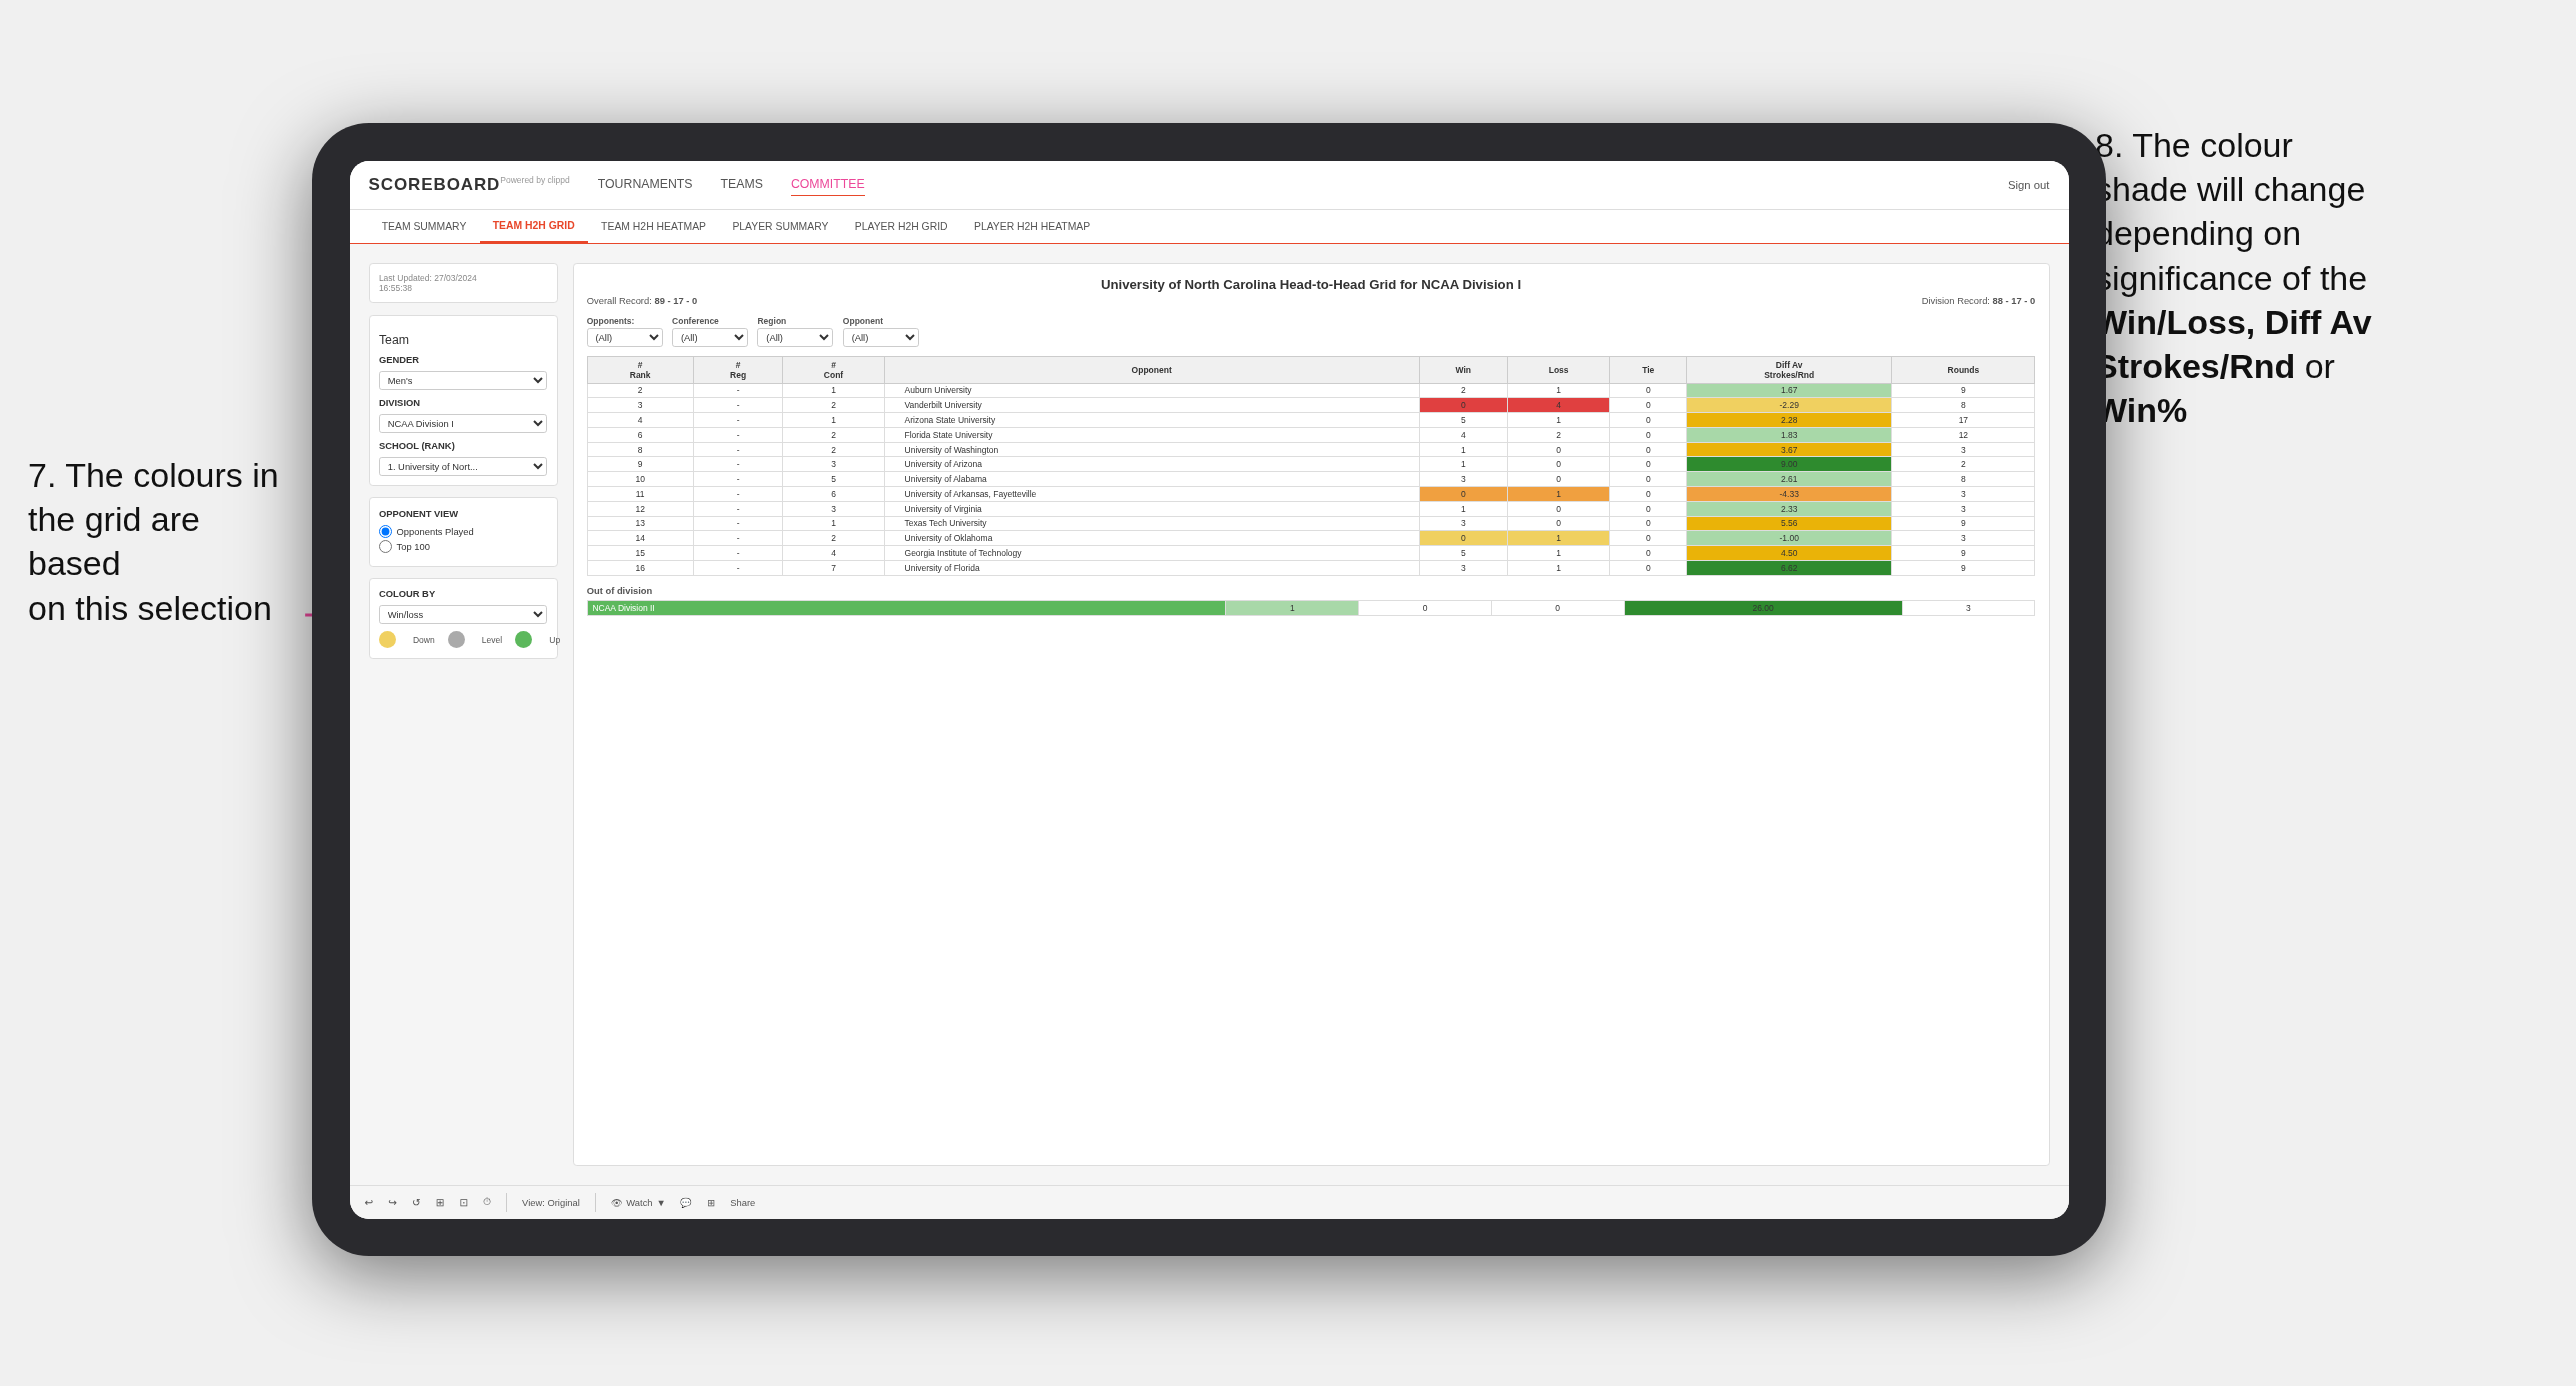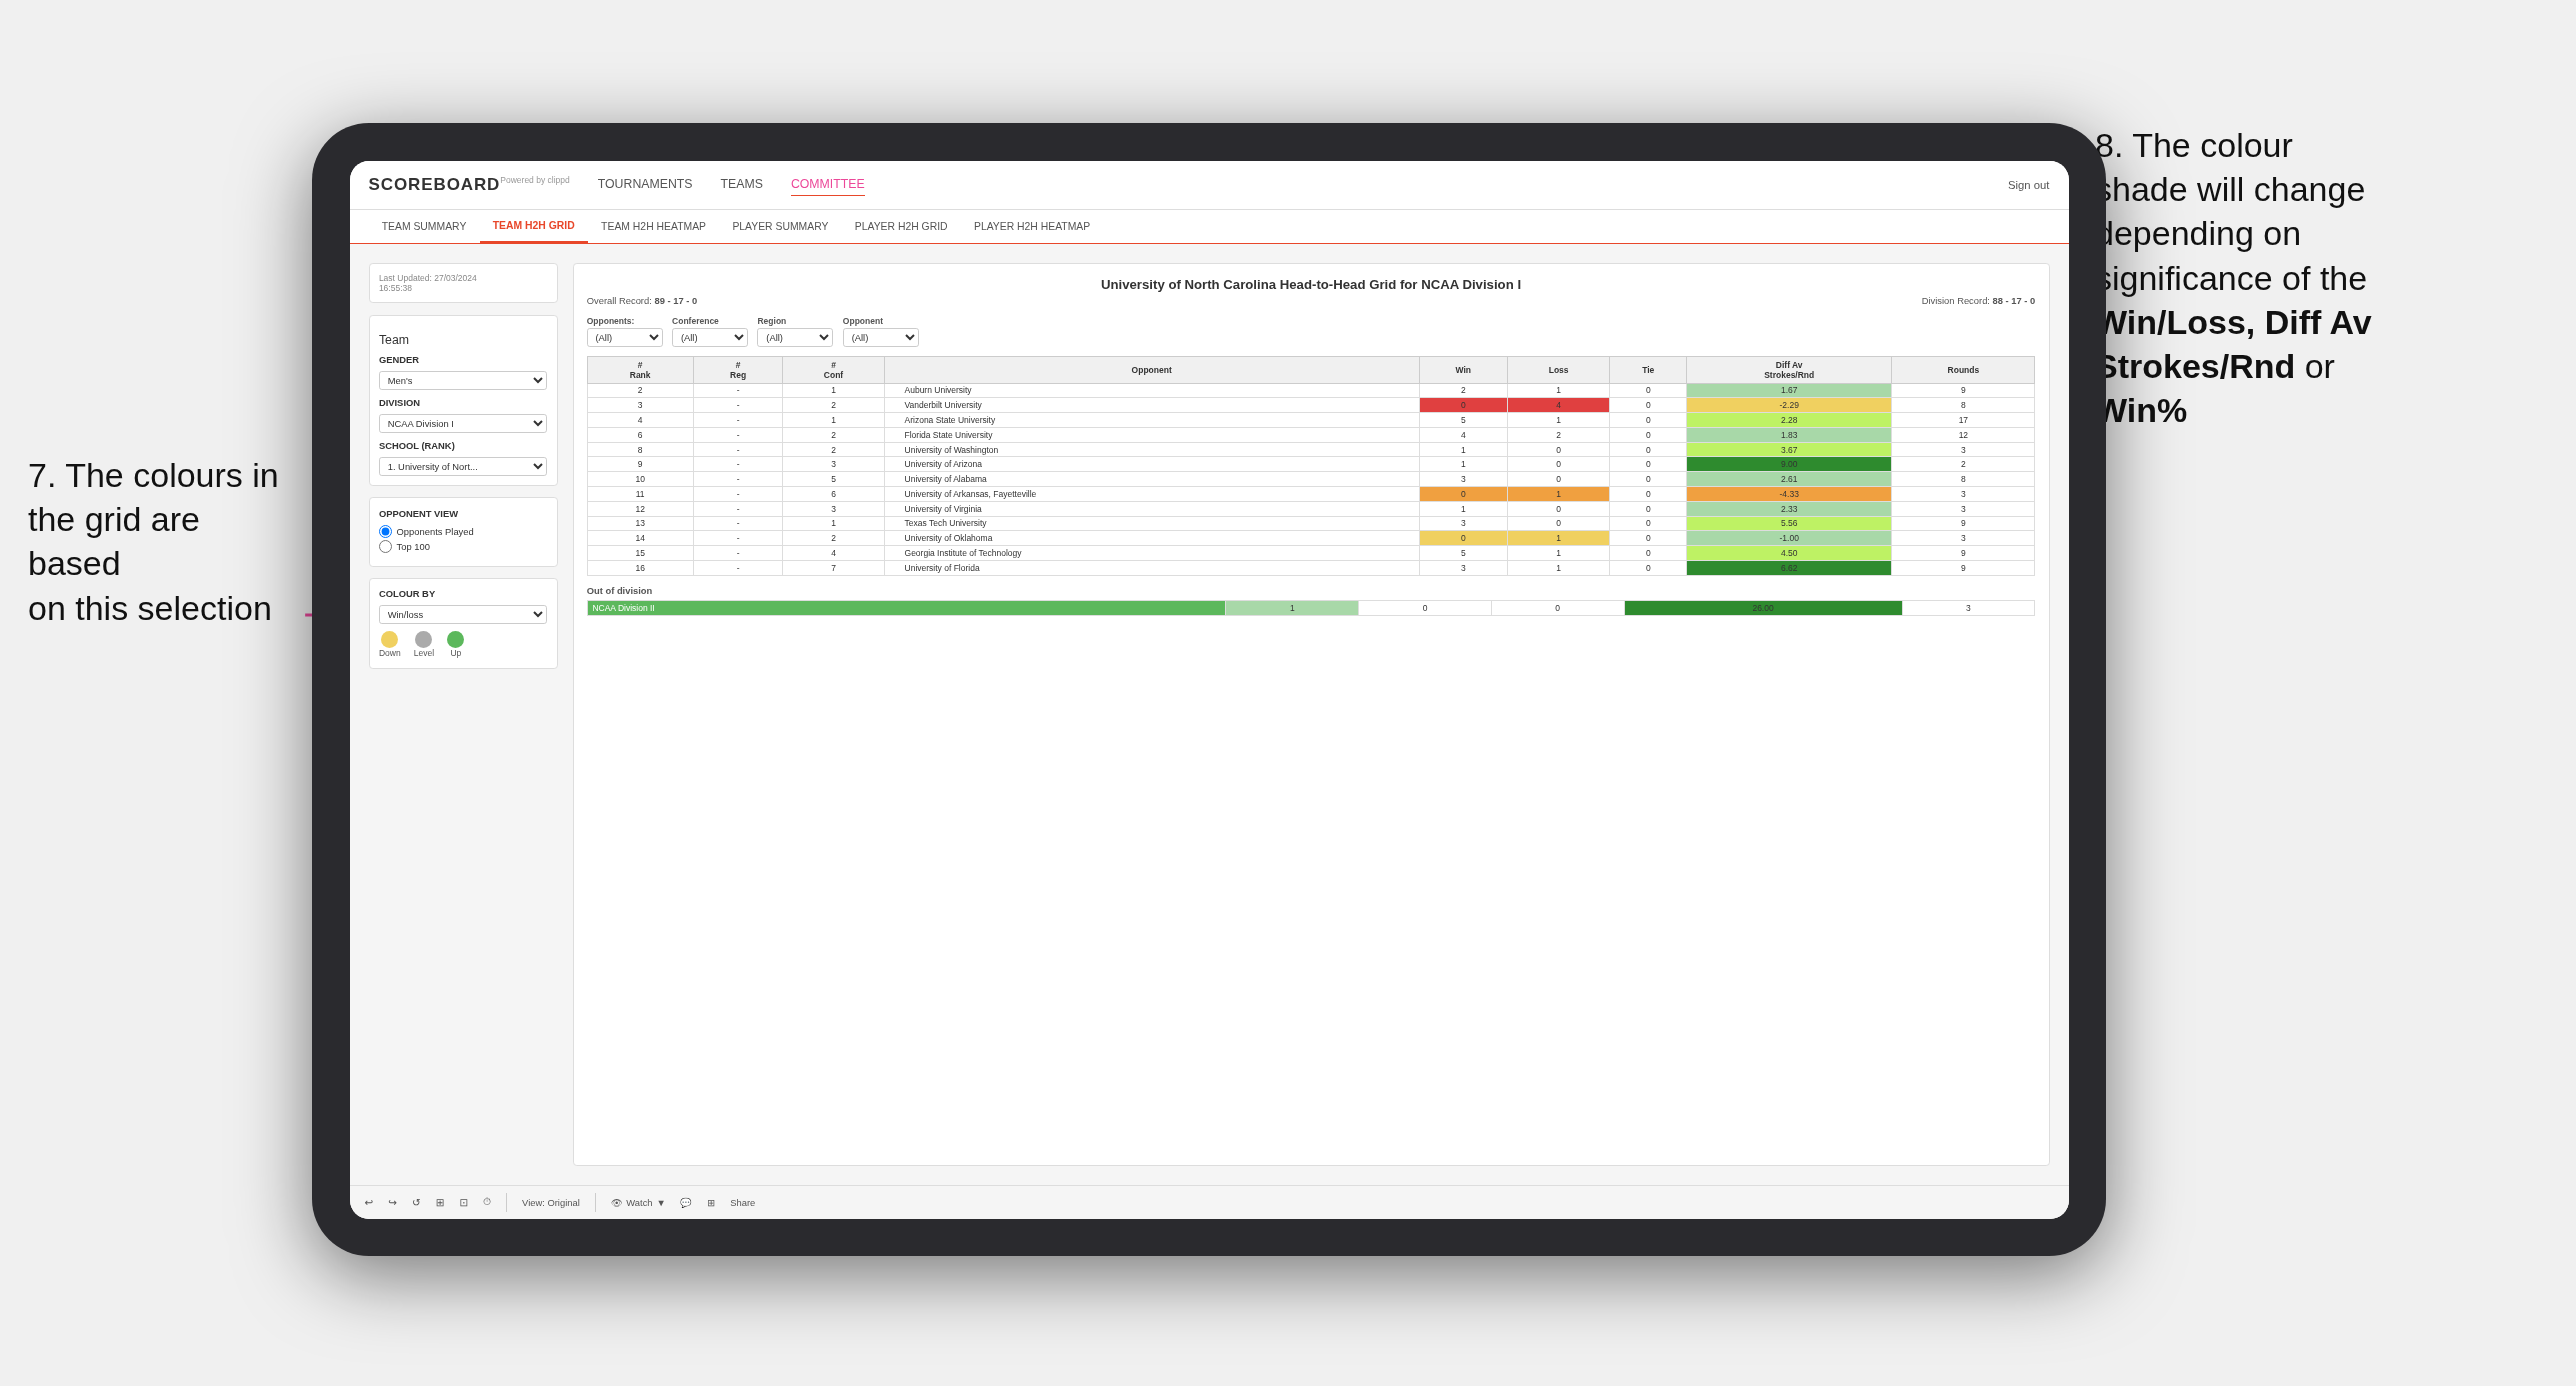--- a/index.html
+++ b/index.html
@@ -229,23 +229,23 @@
     }
 
     .colour-dot-label {
       font-size: 8.5px;
       color: #555;
       text-align: center;
     }
 
     .colour-item {
       display: flex;
-      flex-direction: column;
-      align-items: center;
-      gap: 0;
+      flex-direction: row;
+      align-items: center;
+      gap: 17px;
     }
 
     
     .grid-area {
       flex: 1;
       background: #fff;
       border: 0.9px solid #ddd;
       border-radius: 3.8px;
       padding: 13.2px;
       overflow: auto;
@@ -325,21 +325,21 @@
       color: #333;
       white-space: nowrap;
     }
 
     .data-table td.team-name {
       text-align: left;
       padding-left: 20px;
     }
 
     .cell-green-dark { background: #2e8b2e; color: #fff; }
-    .cell-green-med { background: #bef264; color: #fff; }
+    .cell-green-med { background: #eab308; color: #fff; }
     .cell-green-light { background: #a8d8a8; color: #333; }
     .cell-yellow { background: #f0d060; color: #333; }
     .cell-orange { background: #f0a040; color: #333; }
     .cell-red { background: #e04040; color: #fff; }
 
     
     .out-of-division {
       margin-top: 9.4px;
     }
 

